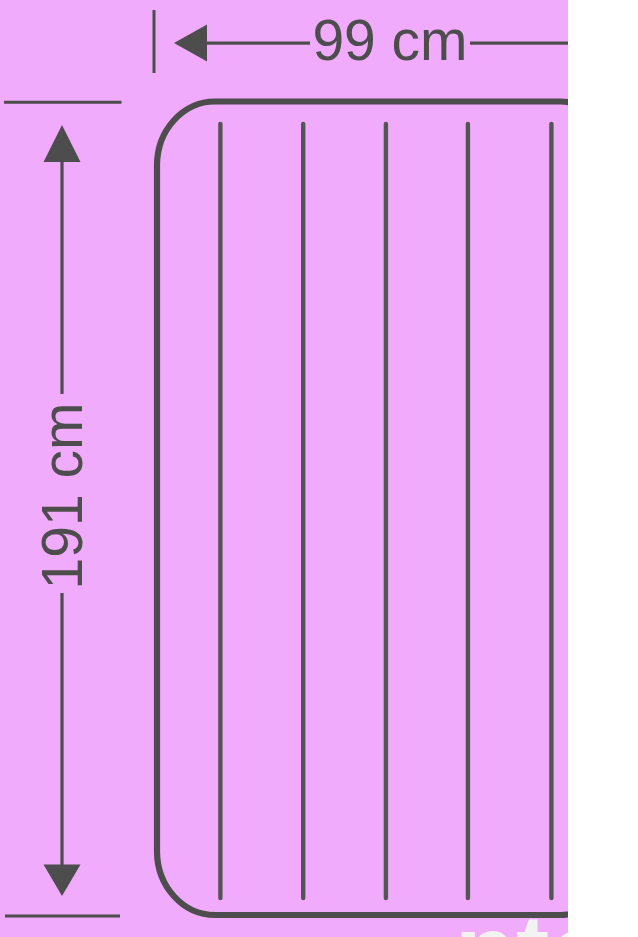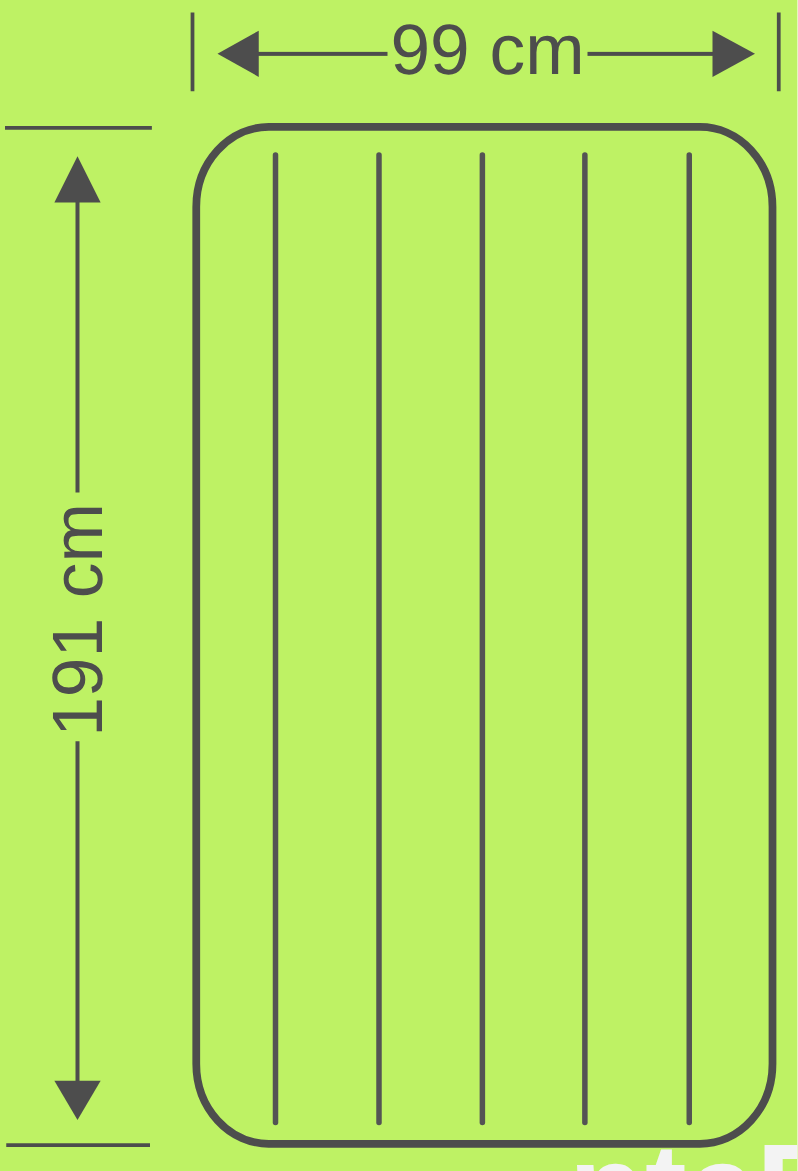--- a/index.html
+++ b/index.html
@@ -1,16 +1,16 @@
 <!DOCTYPE html>
 <html><head>
 <meta charset="utf-8">
 <style>
   html,body{margin:0;padding:0;background:#ffffff;}
-  #stage{position:relative;width:638px;height:937px;background:#bef264;overflow:hidden;
+  #stage{position:relative;width:568px;height:937px;background:#f0abfc;overflow:hidden;
          font-family:"Liberation Sans", sans-serif;text-align:center;}
   svg{position:absolute;left:0;top:0;}
 </style>
 </head>
 <body>
 <div id="stage">
 <svg width="638" height="937" viewBox="0 0 638 937">
 
   <g fill="#f3f3f3" font-family="Liberation Sans, sans-serif" font-size="100" font-weight="bold">
     <text x="455" y="985">nteP</text>

